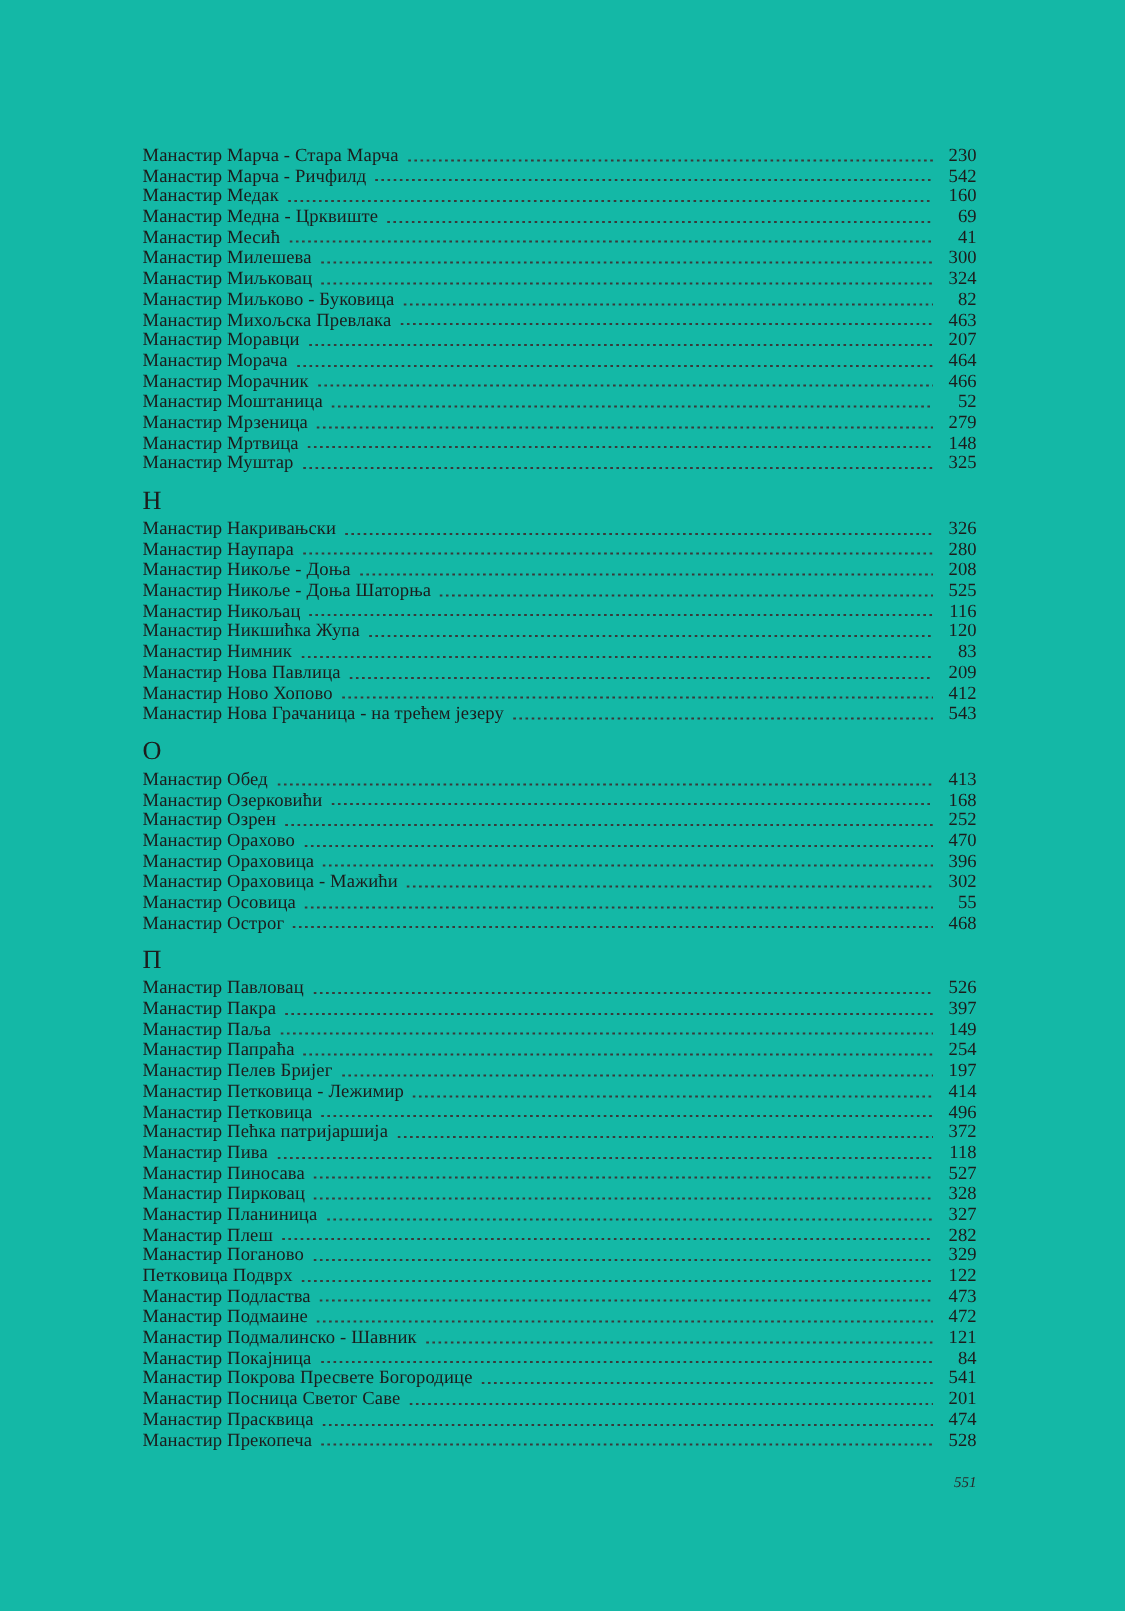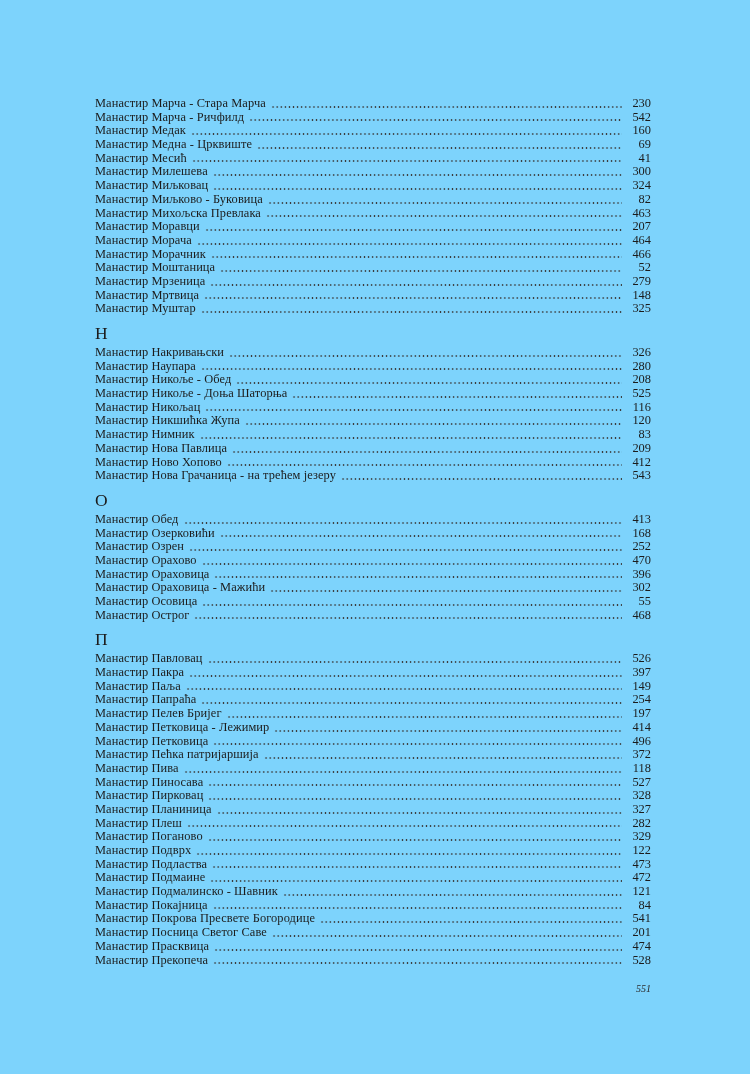--- a/index.html
+++ b/index.html
@@ -11,21 +11,21 @@
     width: 750px;
     height: 1074px;
     overflow: hidden;
     font-family: "Liberation Serif", "DejaVu Serif", serif;
     color: #1c1c1c;
   }
   .page {
     position: relative;
     width: 750px;
     height: 1074px;
-    background: #7dd3fc;
+    background: #14b8a6;
     box-sizing: border-box;
     padding: 97px 99px 0 95px;
   }
   .toc-entry {
     display: flex;
     align-items: baseline;
     height: 13.7px;
     line-height: 13.7px;
     font-size: 12.4px;
     white-space: nowrap;
@@ -154,21 +154,21 @@
         <span class="entry-title">Манастир Накривањски</span>
         <span class="dot-leader"></span>
         <span class="entry-page">326</span>
       </div>
       <div class="toc-entry">
         <span class="entry-title">Манастир Наупара</span>
         <span class="dot-leader"></span>
         <span class="entry-page">280</span>
       </div>
       <div class="toc-entry">
-        <span class="entry-title">Манастир Никоље - Обед</span>
+        <span class="entry-title">Манастир Никоље - Доња</span>
         <span class="dot-leader"></span>
         <span class="entry-page">208</span>
       </div>
       <div class="toc-entry">
         <span class="entry-title">Манастир Никоље - Доња Шаторња</span>
         <span class="dot-leader"></span>
         <span class="entry-page">525</span>
       </div>
       <div class="toc-entry">
         <span class="entry-title">Манастир Никољац</span>
@@ -306,21 +306,21 @@
         <span class="entry-title">Манастир Плеш</span>
         <span class="dot-leader"></span>
         <span class="entry-page">282</span>
       </div>
       <div class="toc-entry">
         <span class="entry-title">Манастир Поганово</span>
         <span class="dot-leader"></span>
         <span class="entry-page">329</span>
       </div>
       <div class="toc-entry">
-        <span class="entry-title">Манастир Подврх</span>
+        <span class="entry-title">Петковица Подврх</span>
         <span class="dot-leader"></span>
         <span class="entry-page">122</span>
       </div>
       <div class="toc-entry">
         <span class="entry-title">Манастир Подластва</span>
         <span class="dot-leader"></span>
         <span class="entry-page">473</span>
       </div>
       <div class="toc-entry">
         <span class="entry-title">Манастир Подмаине</span>

